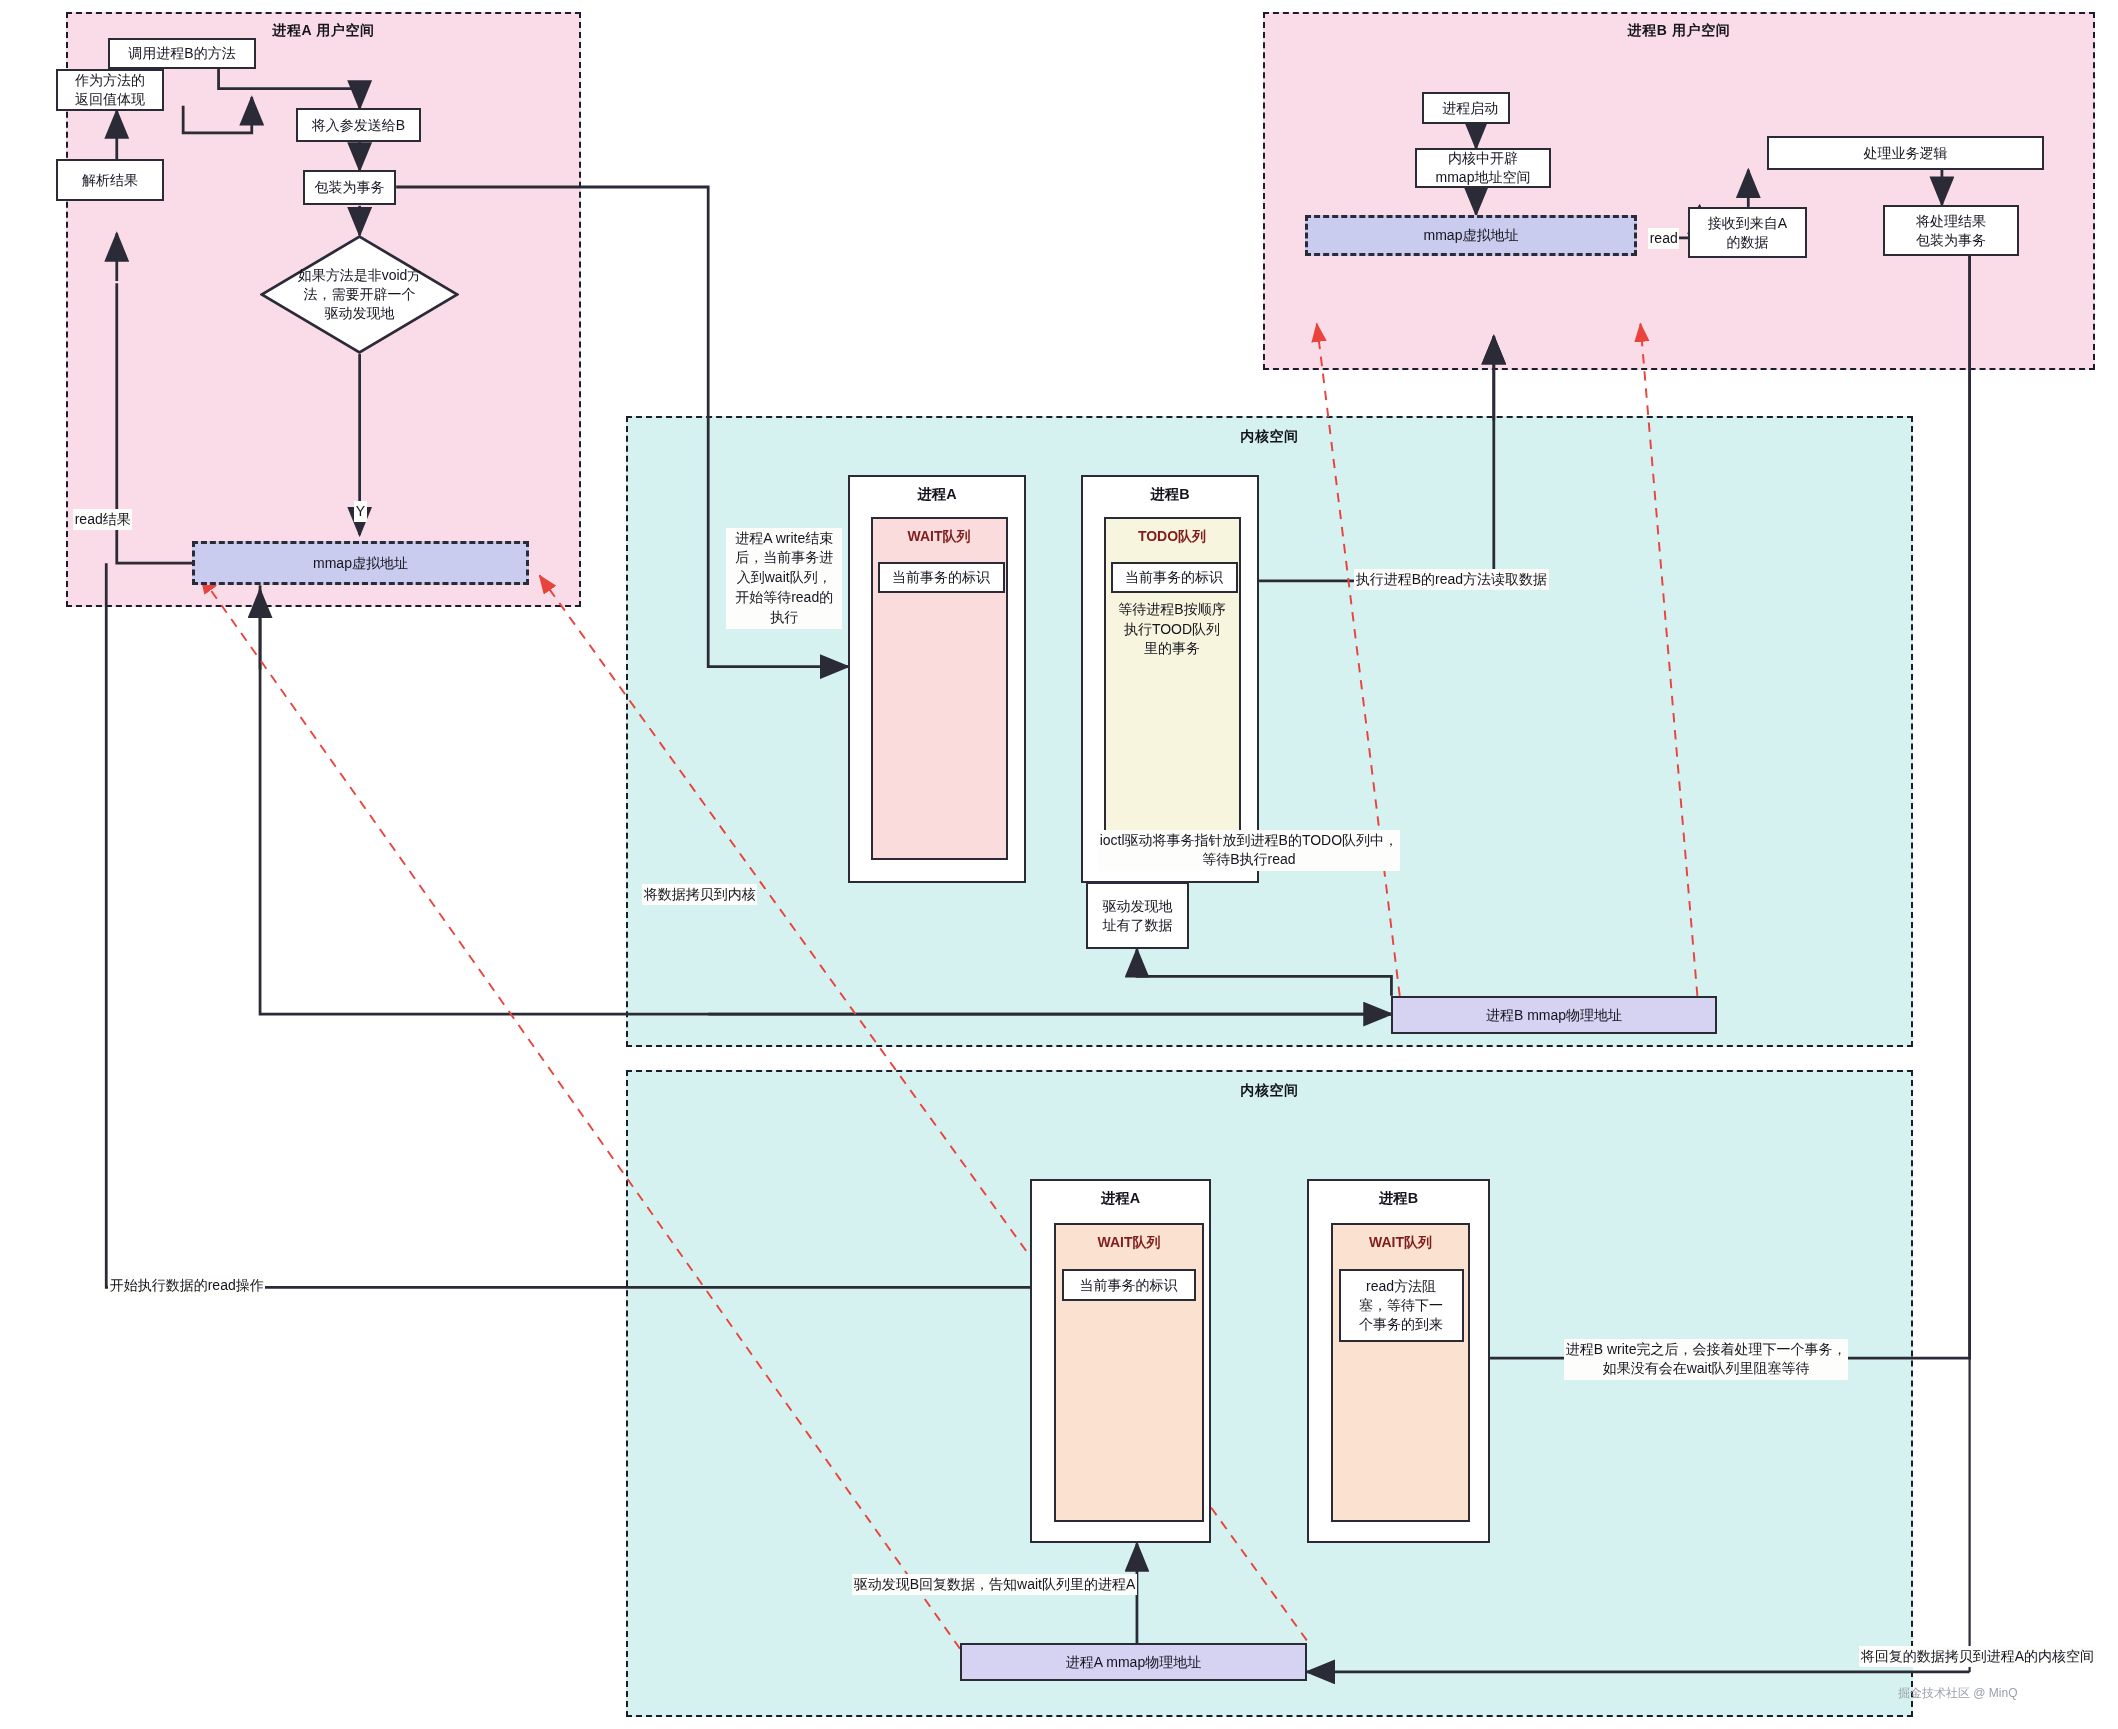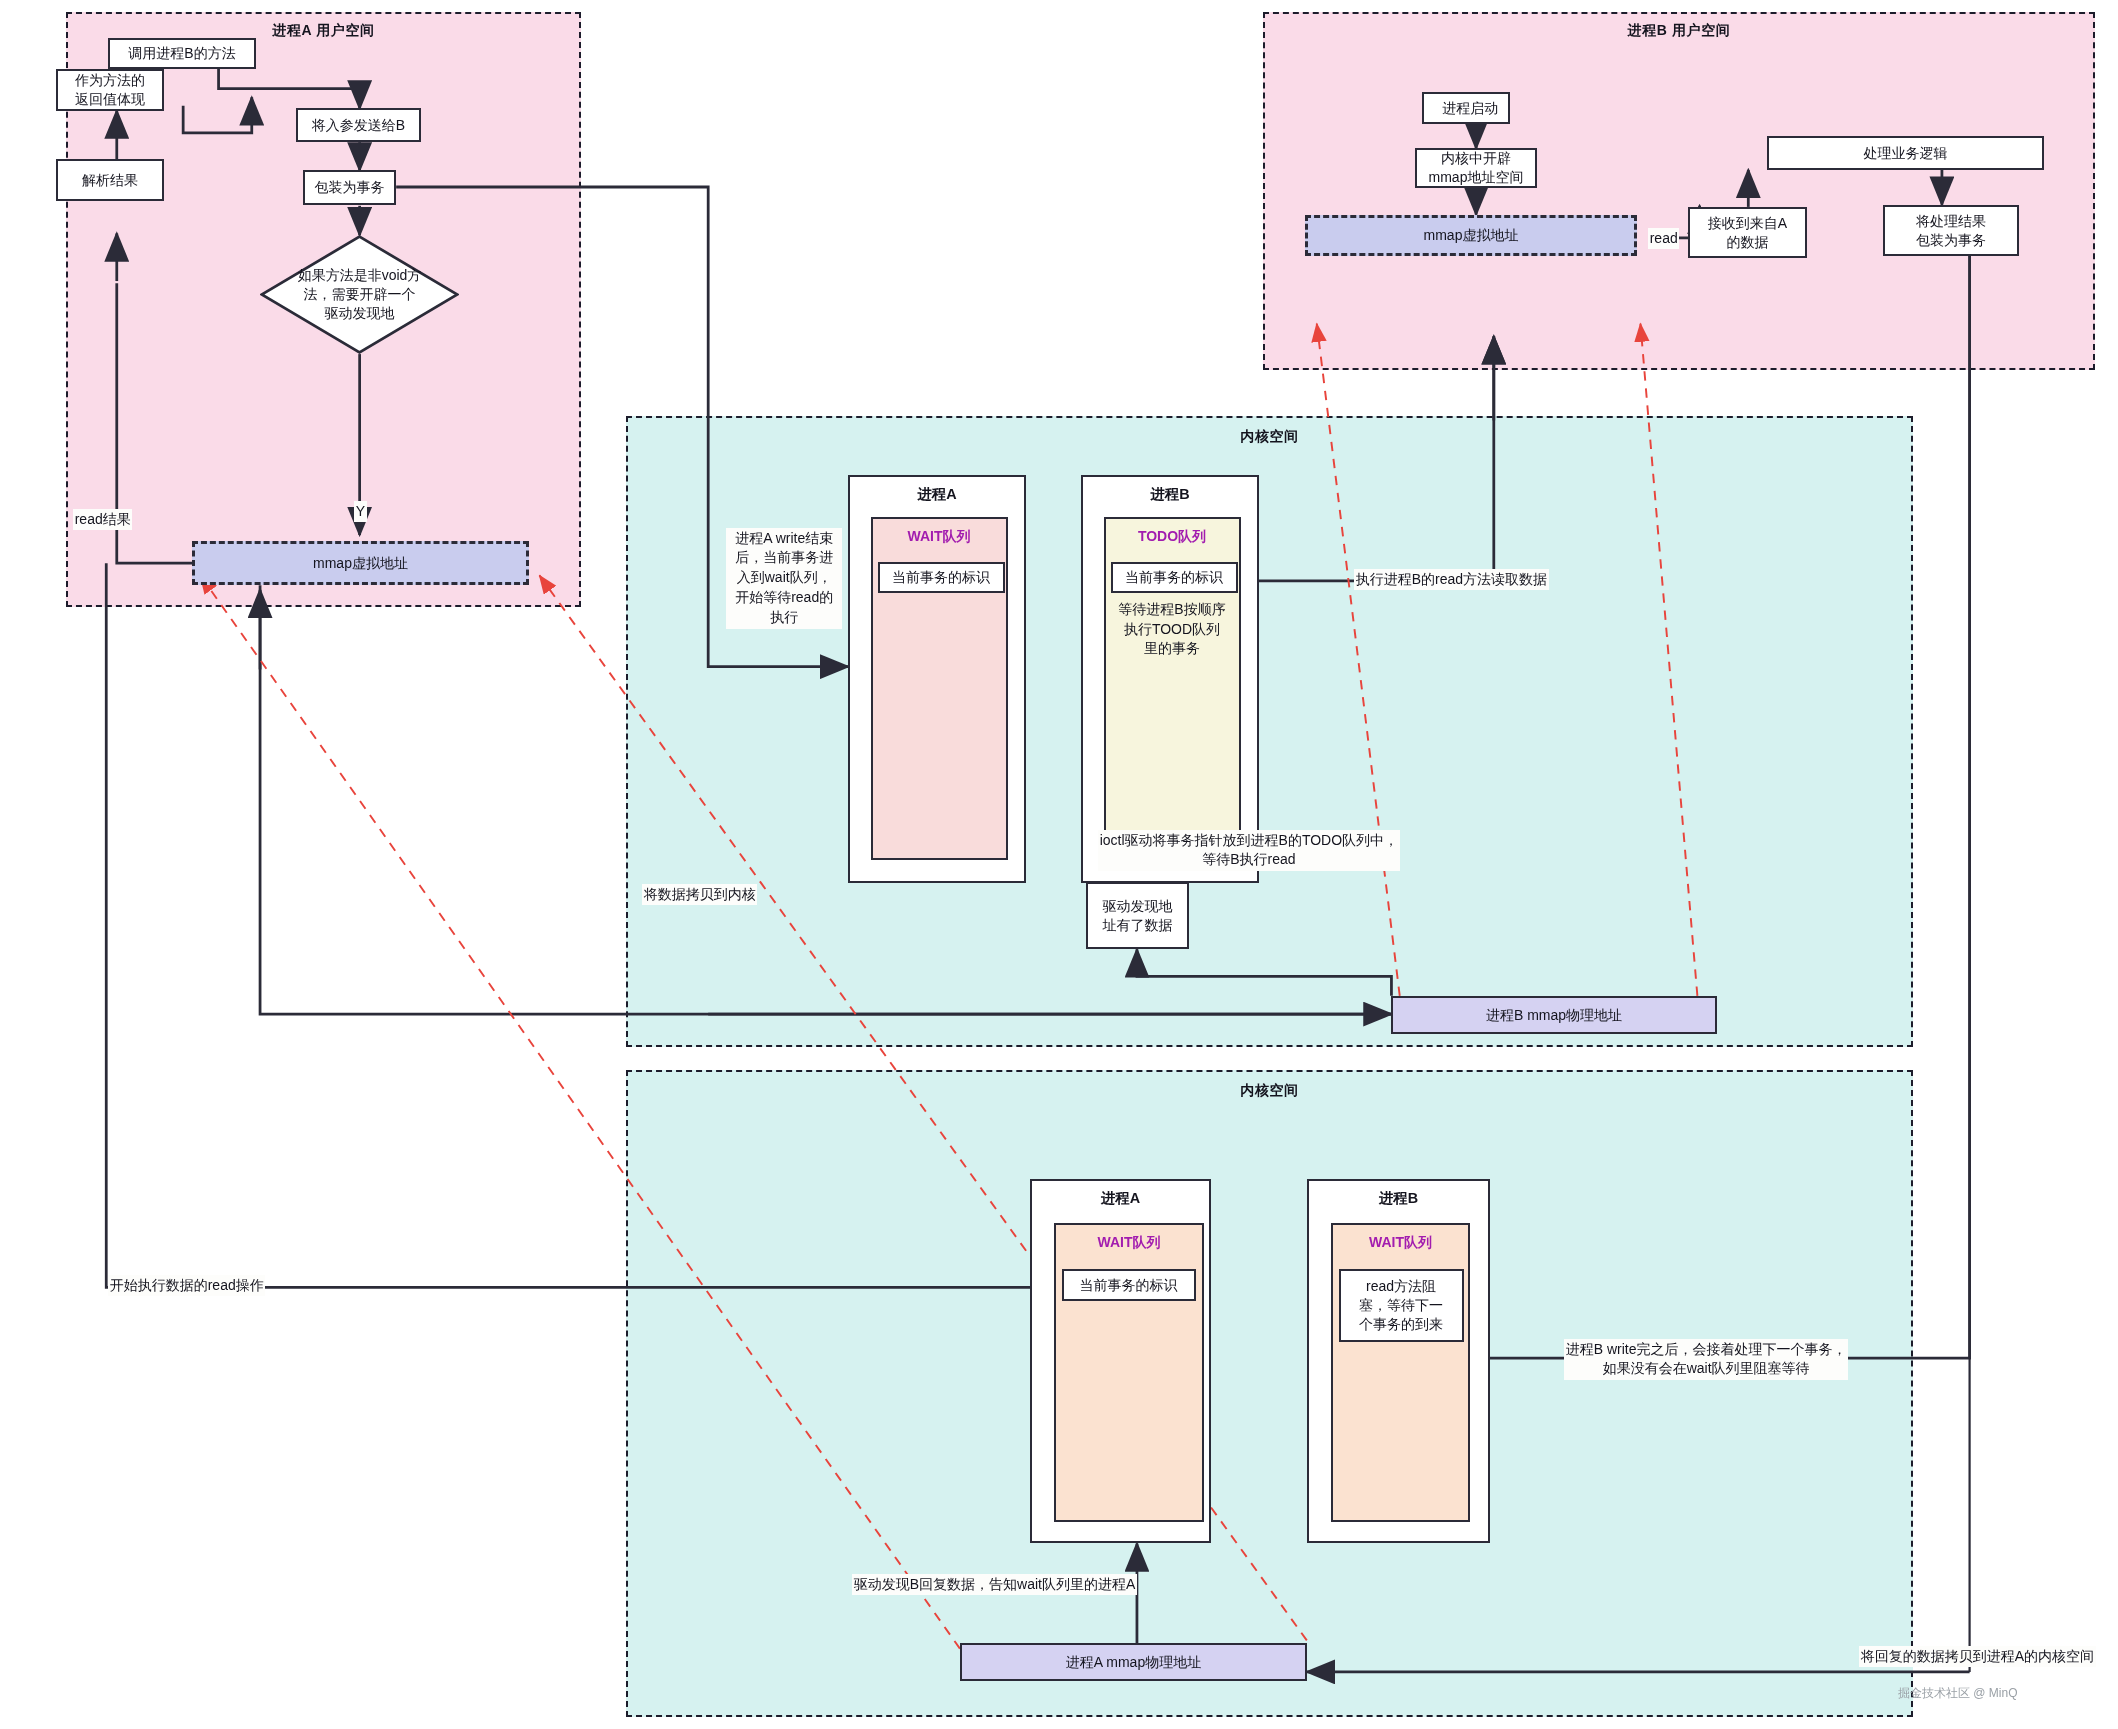--- a/index.html
+++ b/index.html
@@ -23,21 +23,21 @@
   .diamond-shape{position:absolute;left:0;top:0;width:100%;height:100%;}
   .diamond-label{position:relative;z-index:2;font-size:14px;line-height:1.35;color:#14141e;}
 
   
   .proc{position:absolute;box-sizing:border-box;background:#ffffff;border:2.2px solid #2b2b38;}
   .proc-title{position:absolute;top:7.7px;left:0;width:100%;text-align:center;font-weight:bold;font-size:14.4px;color:#14141e;}
   .queue{position:absolute;box-sizing:border-box;border:2.2px solid #2b2b38;}
   .queue.wait-pink{background:#f9dcdb;}
   .queue.todo{background:#f7f5dd;}
   .queue.wait-peach{background:#fbe2d0;}
-  .queue-title{position:absolute;top:8.9px;left:0;width:100%;text-align:center;font-weight:bold;font-size:14px;color:#a21caf;}
+  .queue-title{position:absolute;top:8.9px;left:0;width:100%;text-align:center;font-weight:bold;font-size:14px;color:#7f1d1d;}
   .chip{position:absolute;box-sizing:border-box;background:#ffffff;border:2.2px solid #2b2b38;
         display:flex;align-items:center;justify-content:center;text-align:center;
         font-size:14px;color:#14141e;line-height:1.35;padding:1.7px 2.8px;}
   .qnote{position:absolute;text-align:center;font-size:14px;color:#14141e;line-height:1.4;width:100%;}
 
   
   .elabel{position:absolute;background:#fdfdfb;color:#14141e;font-size:14px;line-height:1.42;
           padding:0.6px 1.7px;white-space:pre;text-align:center;}
   .elabel.left{text-align:left;}
   .watermark{position:absolute;font-size:12px;color:#9aa0a6;white-space:nowrap;}
@@ -160,21 +160,21 @@
   </div>
 
   <div class="node mmapv" style="left:192px;top:541px;width:337px;height:44px;">
     <span>mmap虚拟地址</span>
   </div>
 
   <div class="node" style="left:1422px;top:92px;width:88px;height:32px;padding-left:12px;">
     <span>进程启动</span>
   </div>
 
-  <div class="node" style="left:1415px;top:148px;width:122px;height:40px;">
+  <div class="node" style="left:1415px;top:148px;width:136px;height:40px;">
     <span style="white-space:pre-line;">内核中开辟
 mmap地址空间</span>
   </div>
 
   <div class="node mmapv" style="left:1305px;top:215px;width:332px;height:41px;">
     <span>mmap虚拟地址</span>
   </div>
 
   <div class="node" style="left:1688px;top:207px;width:119px;height:51px;">
     <span style="white-space:pre-line;">接收到来自A

